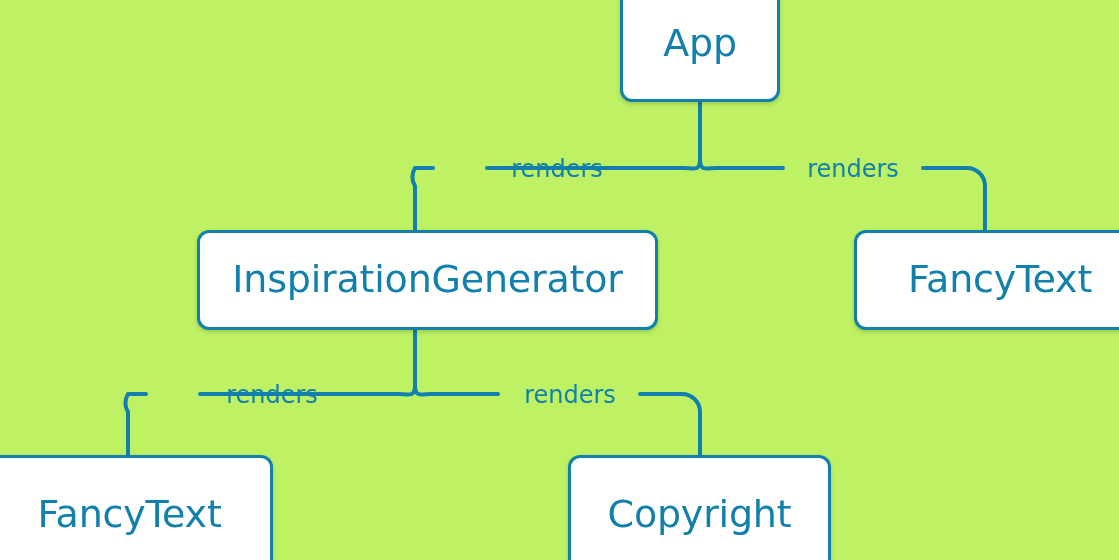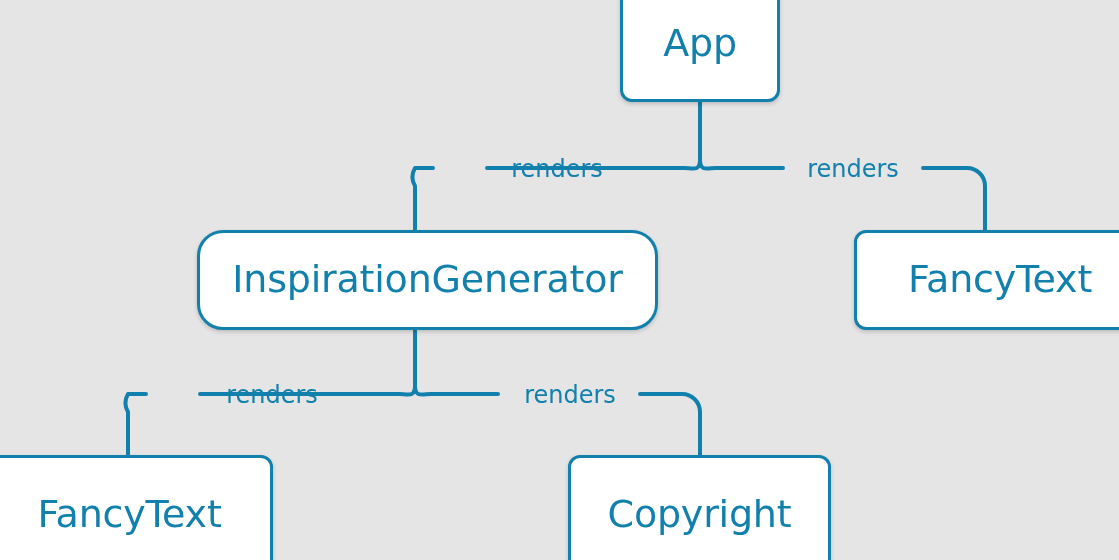--- a/index.html
+++ b/index.html
@@ -10,21 +10,21 @@
   body {
     width: 1119px;
     height: 560px;
     overflow: hidden;
     font-family: "DejaVu Sans", "Liberation Sans", sans-serif;
   }
   #diagram {
     position: relative;
     width: 1119px;
     height: 560px;
-    background: #e5e5e5;
+    background: #bef264;
   }
   #edges {
     position: absolute;
     left: 0;
     top: 0;
     width: 1119px;
     height: 560px;
   }
   .node {
     position: absolute;
@@ -41,21 +41,21 @@
     letter-spacing: -0.2px;
     line-height: 1;
     white-space: nowrap;
     box-shadow: 0 2px 4px rgba(0,0,0,0.18);
   }
   .node-label {
     display: block;
     transform: translateY(-1px);
   }
   #node-app        { left: 620px; top: -14px;  width: 160px; height: 116px; }
-  #node-inspiration{ left: 197px; top: 230px;  width: 461px; height: 100px; border-radius: 26px; }
+  #node-inspiration{ left: 197px; top: 230px;  width: 461px; height: 100px; }
   #node-fancytext-right { left: 854px; top: 230px; width: 292px; height: 100px; }
   #node-fancytext-left  { left: -14px; top: 455px; width: 287px; height: 119px; }
   #node-copyright       { left: 568px; top: 455px; width: 263px; height: 119px; }
 
   .edge-label {
     position: absolute;
     color: #1280ac;
     font-size: 24px;
     font-weight: 500;
     line-height: 1;

